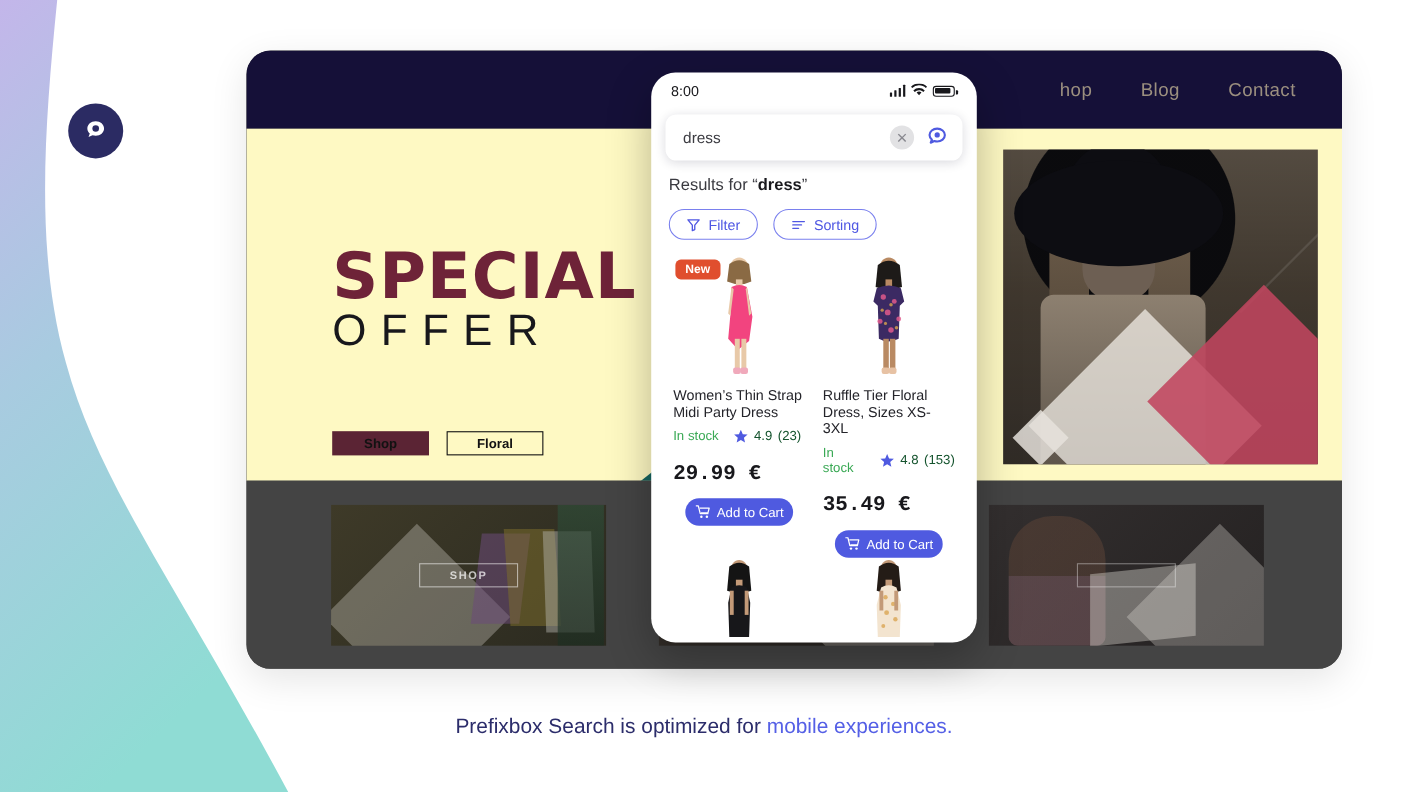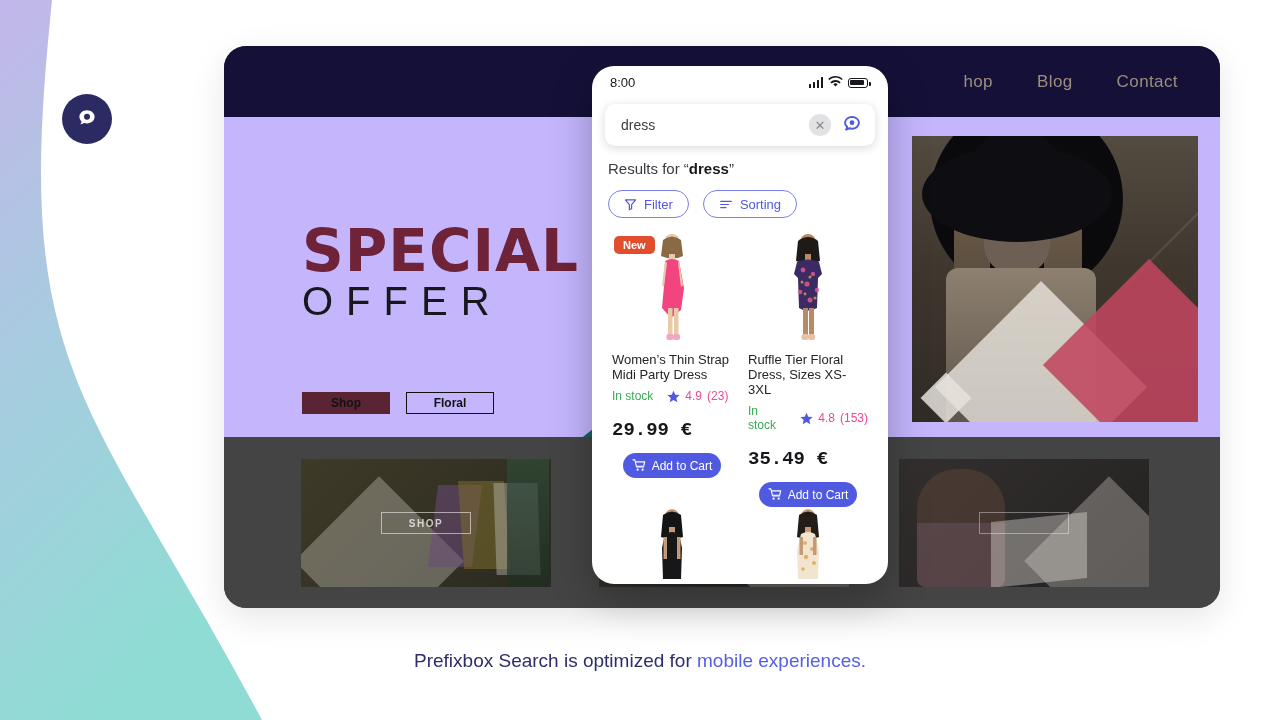--- a/index.html
+++ b/index.html
@@ -39,21 +39,21 @@
     display: flex; align-items: center; justify-content: flex-end;
     padding-right: 42px; gap: 44px;
   }
   .tb-nav span {
     color: #9b8f7f; font-size: 17px; letter-spacing: .4px;
   }
 
   
   .hero {
     position: absolute; left: 0; top: 71px; width: 100%; height: 320px;
-    background: #c4b5fd; overflow: hidden;
+    background: #fef9c3; overflow: hidden;
   }
   .hero-teal {
     position: absolute; left: 355px; top: 118px;
     width: 0; height: 0;
     border-left: 260px solid transparent;
     border-bottom: 205px solid #15645f;
   }
   .hero-special {
     position: absolute; left: 78px; top: 100px;
     font-size: 58px; font-weight: 800; letter-spacing: 1px;
@@ -237,21 +237,21 @@
     padding: 3px 9px; border-radius: 5px; z-index: 3;
   }
   .thumb { height: 112px; display: flex; align-items: flex-end; justify-content: center; }
 
   .ptitle {
     margin-top: 8px; font-size: 13px; line-height: 15px; color: #24242a;
   }
   .prow { margin-top: 7px; display: flex; align-items: center; gap: 14px; }
   .instock { font-size: 12px; color: #3aa955; }
   .rating { display: flex; align-items: center; gap: 5px;
-            font-size: 12px; color: #ec4899; }
+            font-size: 12px; color: #14532d; }
   .price { margin-top: 16px; font-size: 19px; font-weight: 800;
            color: #18181c; text-align: left;
            font-family: Liberation Mono, monospace; }
   .cart-btn {
     margin: 12px auto 0; width: 98px; height: 25px; border-radius: 13px;
     background: #4f5ae0; color: #fff; font-size: 12px;
     display: flex; align-items: center; justify-content: center; gap: 6px;
   }
   .grid-2 { display: grid; grid-template-columns: 1fr 1fr; padding: 0 12px; }
   .thumb2 { height: 72px; display: flex; align-items: flex-end; justify-content: center; }

